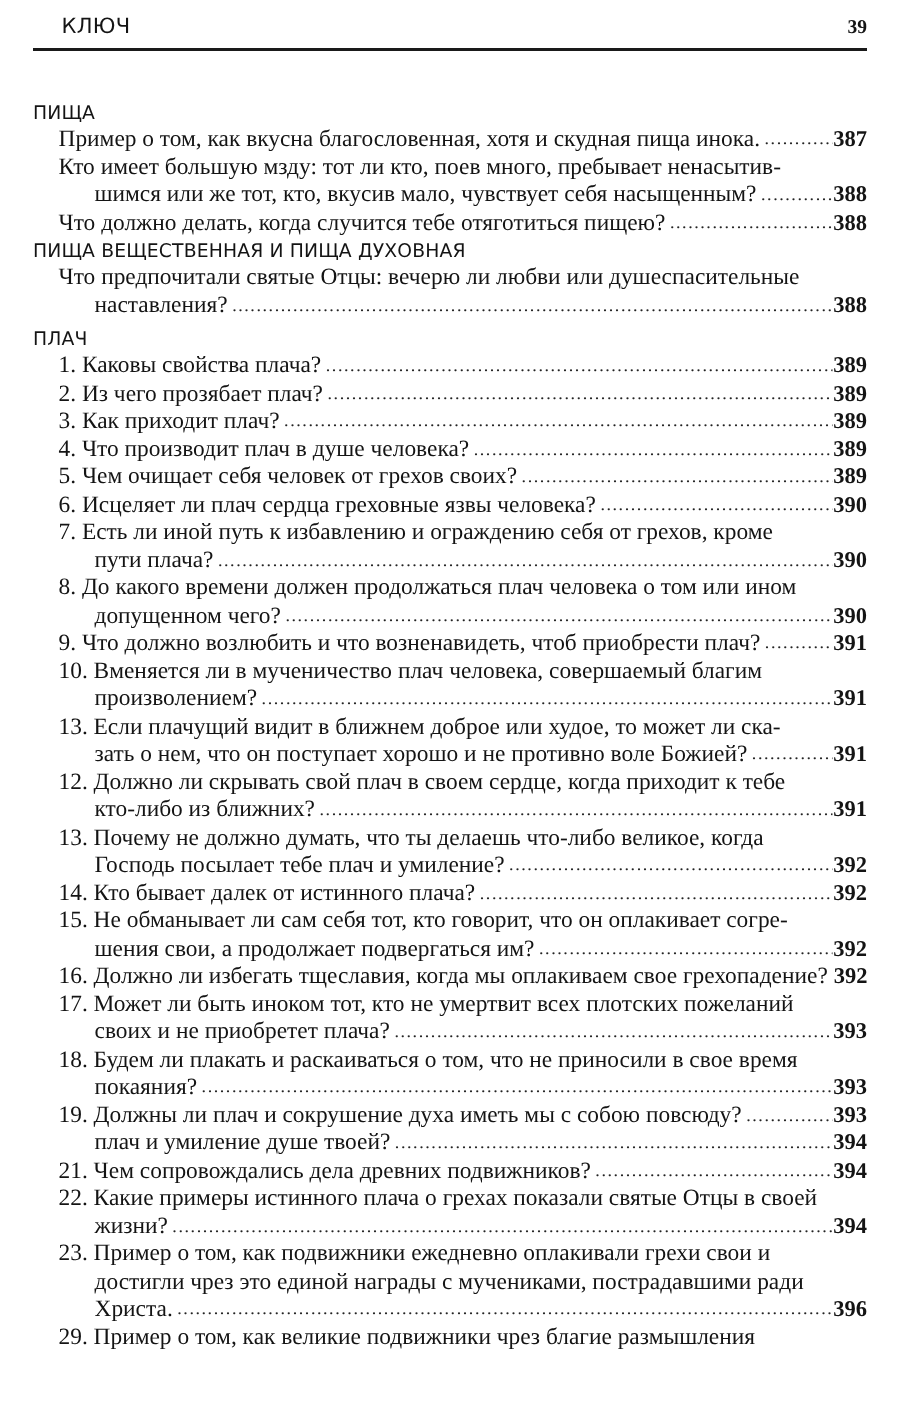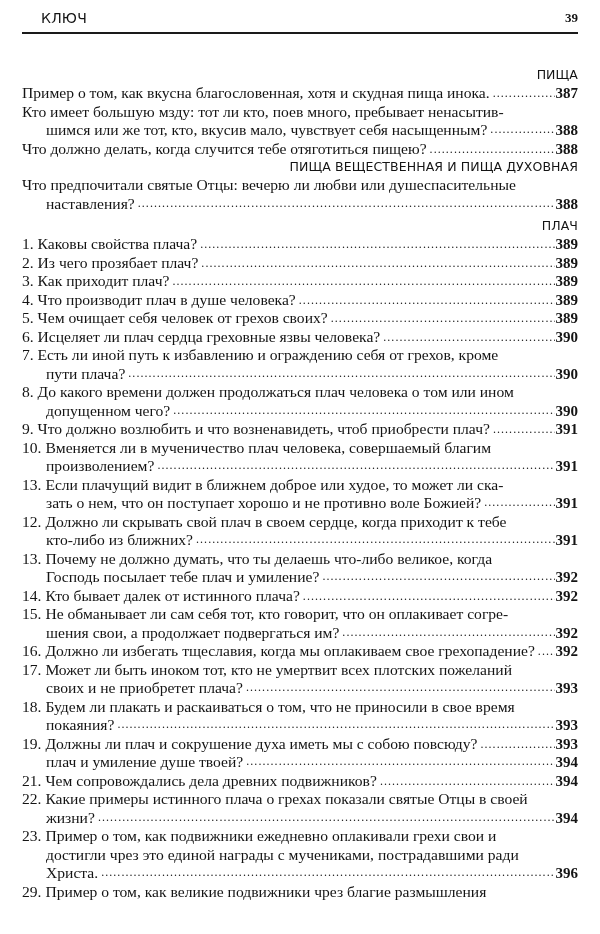--- a/index.html
+++ b/index.html
@@ -9,25 +9,25 @@
     font-family: "DejaVu Sans", sans-serif; font-size: 14px; letter-spacing: 0.2px;
   }
   .page-num {
     position: absolute; right: 22px; top: 10px;
     font-family: "Liberation Serif", serif; font-size: 13px; font-weight: bold; text-align: center;
   }
   .rule { position: absolute; left: 22px; top: 32px; width: 556px; height: 1.5px; background: #1a1a1a; }
 
   .block { position: absolute; left: 22px; width: 556px; }
   .sec-title {
-    text-align: right; font-family: "DejaVu Sans", sans-serif; font-size: 12.5px;
+    text-align: left; font-family: "DejaVu Sans", sans-serif; font-size: 12.5px;
     height: 18px; line-height: 18px; letter-spacing: 0.1px;
   }
   .entry { font-family: "Liberation Serif", serif; font-size: 15.6px; line-height: 18.5px; }
-  .line { display: flex; align-items: baseline; height: 18.5px; white-space: nowrap; }
+  .line { display: flex; align-items: baseline; height: 18.5px; white-space: nowrap; margin-left: 17px; }
   .line.cont { padding-left: 24px; align-items: flex-end; }
   .line .txt { flex: 0 0 auto; }
   .line .dots {
     flex: 1 1 auto; overflow: hidden; margin: 0 1px 0 3px; color: #222;
     font-size: 12px; letter-spacing: 1.05px; position: relative; top: -1px;
   }
   .line .dots::before { content: "................................................................................................................................................................................................................"; }
   .line .pg { flex: 0 0 auto; font-weight: bold; font-size: 15px; }
 </style>
 </head>

